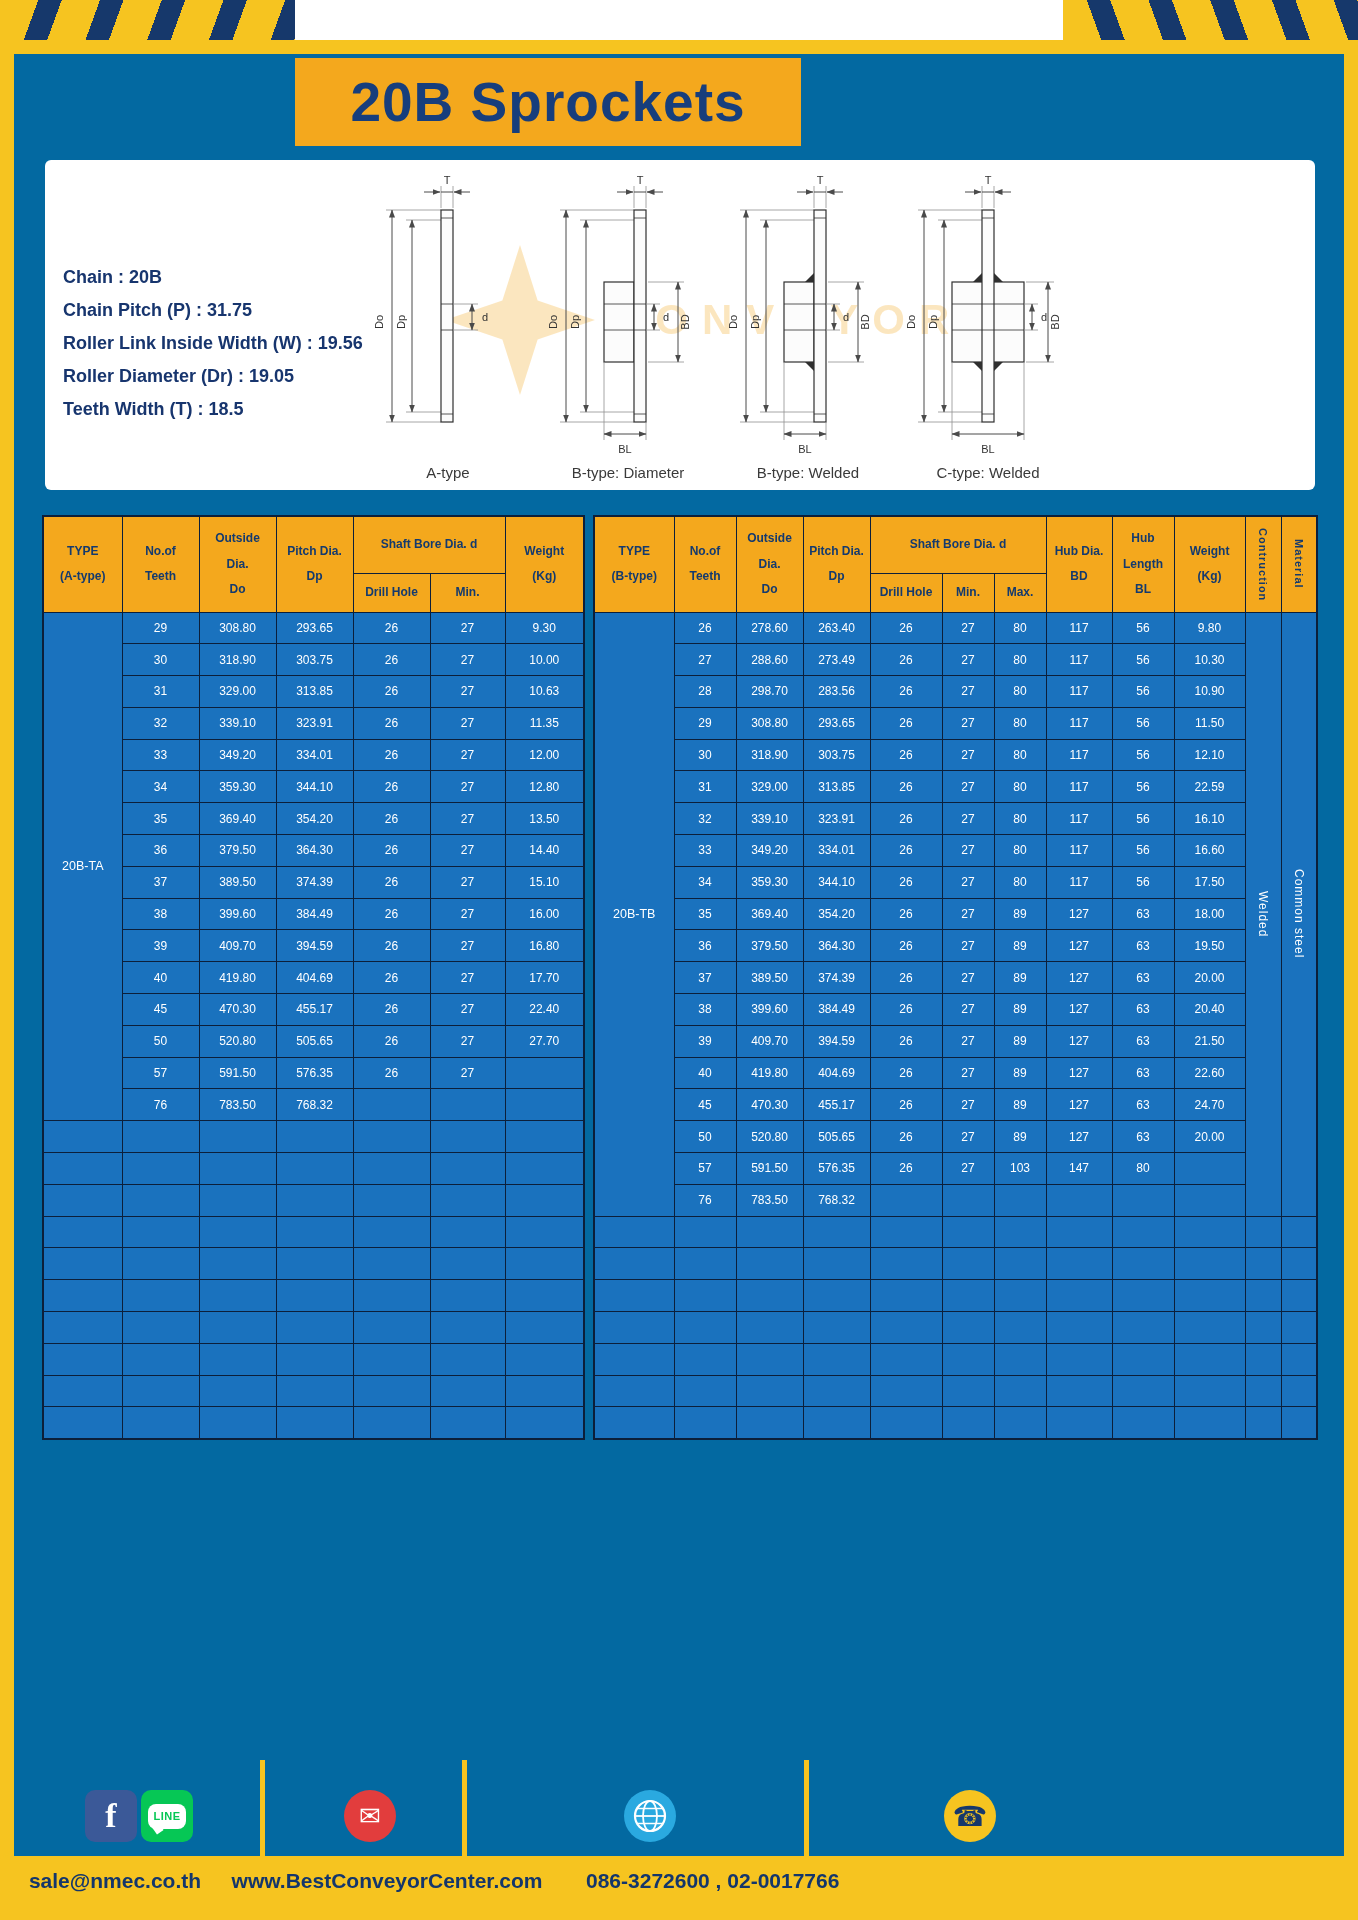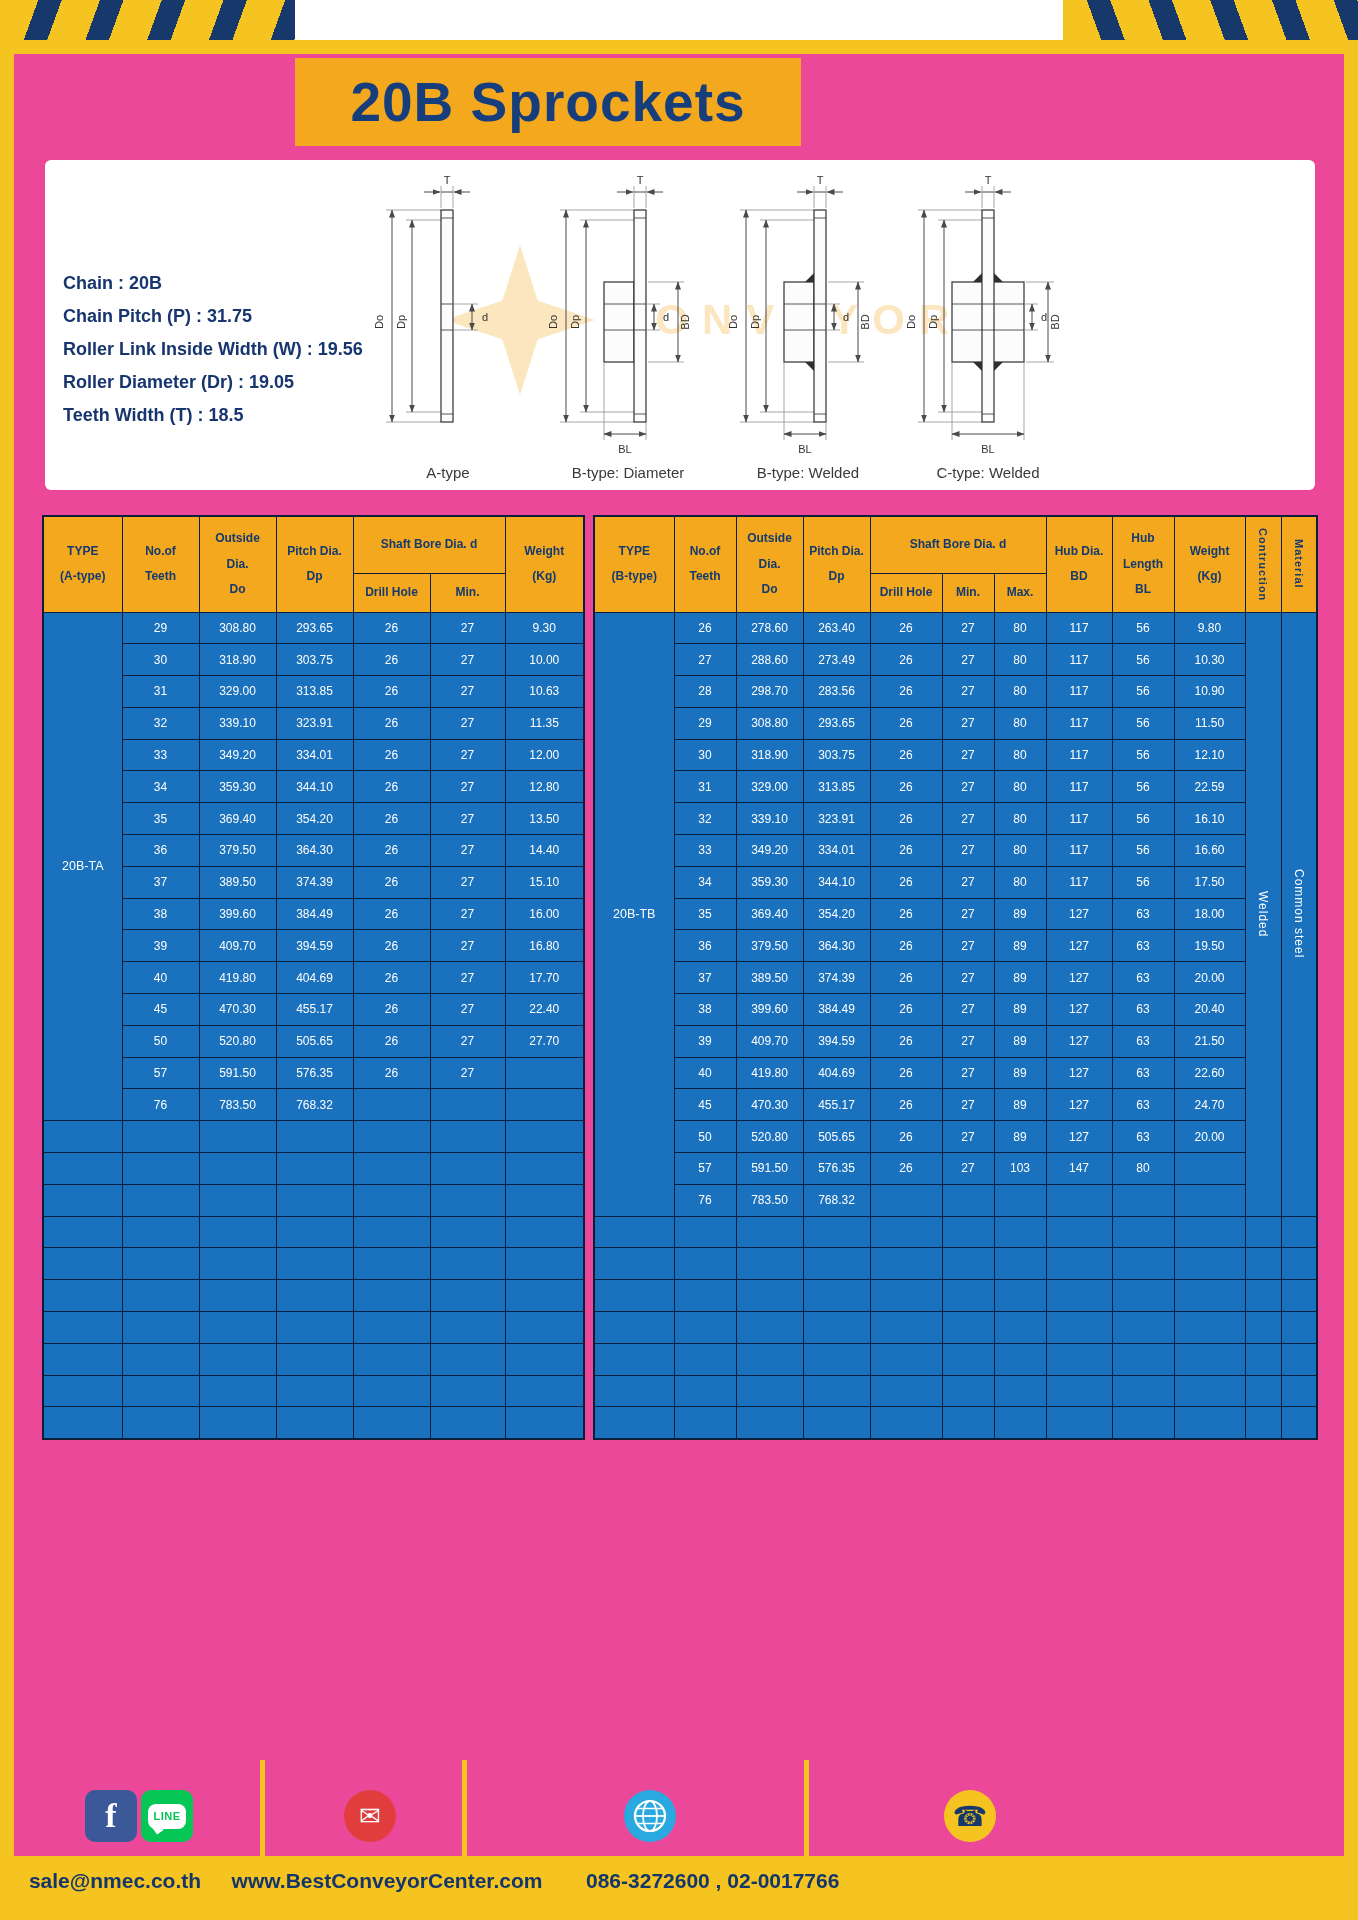--- a/index.html
+++ b/index.html
@@ -6,30 +6,30 @@
   body { margin:0; background:#ffffff; font-family:"Liberation Sans", sans-serif; }
   .page { position:relative; width:1358px; height:1920px; background:#ffffff; overflow:hidden; }
 
   
   .hazard { position:absolute; top:0; height:40px; width:295px; }
   .hazard.left  { left:0;  background:repeating-linear-gradient(110deg, #f6c420 0 36px, #16386b 36px 58px); }
   .hazard.right { right:0; background:repeating-linear-gradient(70deg,  #f6c420 0 36px, #16386b 36px 58px); }
 
   
   .frame  { position:absolute; top:40px; left:0; right:0; bottom:0; background:#f6c420; padding:14px; }
-  .canvas { position:relative; width:1330px; height:1852px; background:#ec4899; }
+  .canvas { position:relative; width:1330px; height:1852px; background:#0369a1; }
 
   
   .banner { position:absolute; left:281px; top:4px; width:506px; height:88px; background:#f4a81d;
             display:flex; align-items:center; justify-content:center; }
   .banner h1 { margin:0; font-size:55px; font-weight:800; color:#173e7c; letter-spacing:1px; }
 
   
   .spec-box { position:absolute; left:31px; top:106px; width:1270px; height:330px; background:#ffffff; border-radius:6px; }
-  .specs { position:absolute; left:18px; top:110px; color:#17356e; font-weight:700; font-size:18px; line-height:1.5; z-index:2; }
+  .specs { position:absolute; left:18px; top:104px; color:#17356e; font-weight:700; font-size:18px; line-height:1.5; z-index:2; }
   .spec-line { margin-bottom:6px; white-space:nowrap; }
 
   .watermark { position:absolute; left:400px; top:55px; width:560px; height:210px; display:flex; align-items:center; gap:16px;
                opacity:0.28; z-index:0; pointer-events:none; }
   .wm-text { color:#f4a81d; font-weight:800; font-size:42px; letter-spacing:14px; line-height:1.15; }
 
   .diagrams { position:absolute; left:317px; top:12px; display:flex; gap:8px; z-index:1; }
   .dwg-fig { margin:0; width:172px; }
   .dwg { width:172px; height:290px; display:block; }
   .dwg-cap { text-align:center; font-size:15px; color:#3a3a3a; margin-top:2px; }

